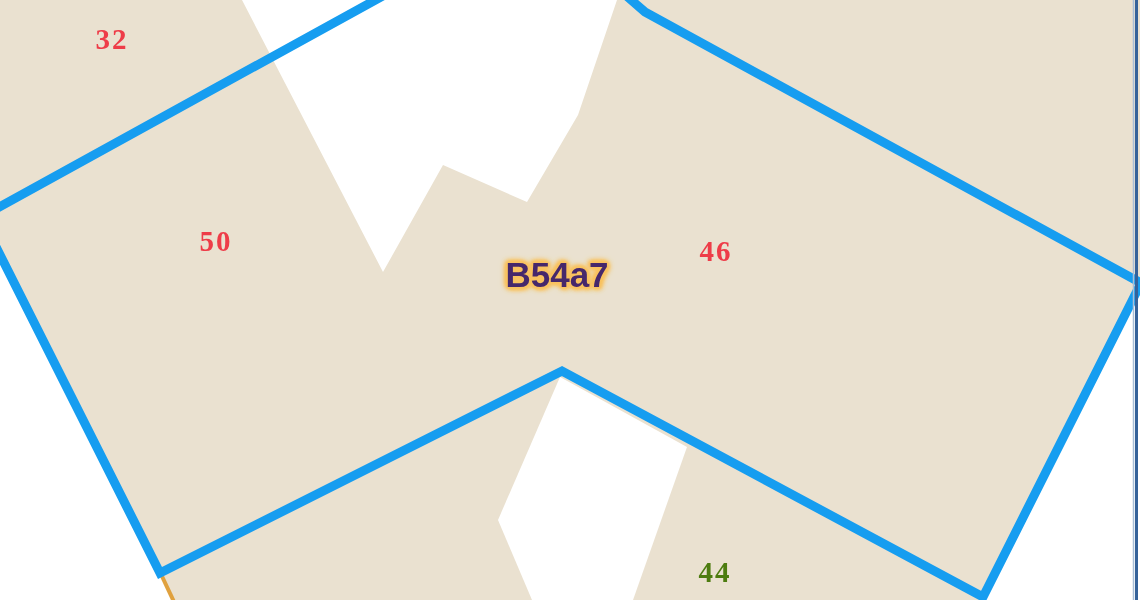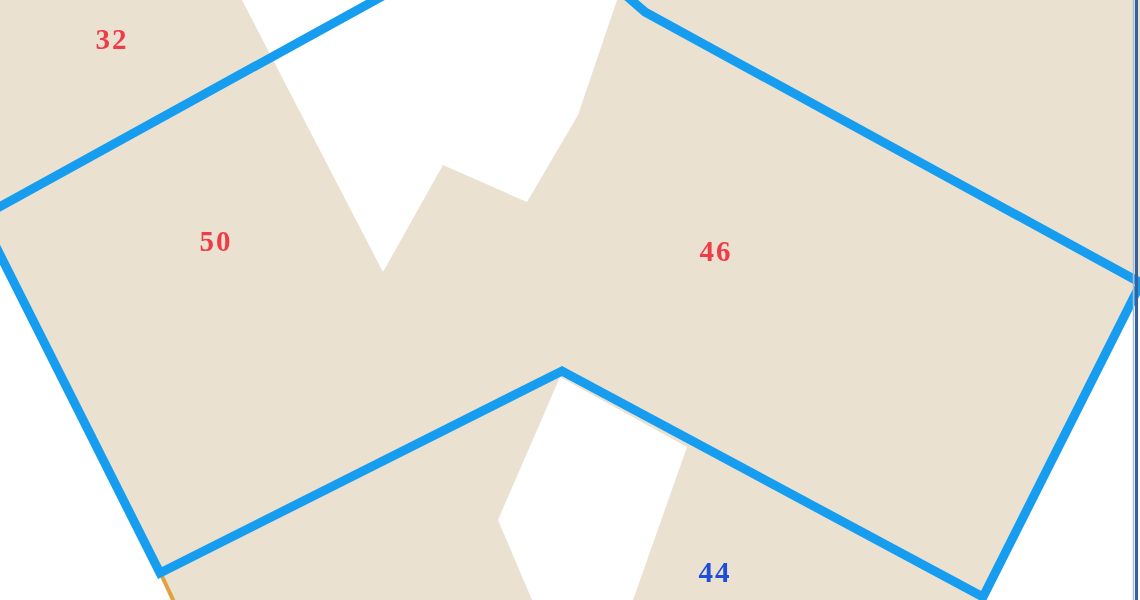--- a/index.html
+++ b/index.html
@@ -57,20 +57,21 @@
 
     <path d="M 160,572 L 175,604" fill="none" stroke-width="4" stroke="#e0a13e"></path>
 
     <path d="M 390,-8 L -19,217 L 160,573 L 562,371 L 983,597 L 1141,283 L 645,12 L 622,-8" fill="none" stroke-width="9" stroke-linejoin="miter" stroke-linecap="butt" stroke="#169df0"></path>
 
     <path d="M 1133.5,0 L 1133.5,600" fill="none" stroke-width="1.5" stroke="#a9bfd8"></path>
     <path d="M 1136.5,0 L 1136.5,600" fill="none" stroke-width="3" stroke="#35629a"></path>
   </svg>
 
   <div class="label-layer">
+    <div class="region-label" style="left: 557px; top: 274px; color: rgb(70, 40, 107);">B54a7</div>
 
   <div class="parcel-num" style="left: 112px; top: 39px; color: rgb(238, 60, 72);">32</div>
       <div class="parcel-num" style="left: 216px; top: 241px; color: rgb(238, 60, 72);">50</div>
       <div class="parcel-num" style="left: 716px; top: 251px; color: rgb(238, 60, 72);">46</div>
-      <div class="parcel-num" style="left: 715px; top: 572px; color: #1d4ed8; font-family: Liberation Serif, serif;">44</div>
+      <div class="parcel-num" style="left: 715px; top: 572px; color: #4d7c0f; font-family: Liberation Serif, serif;">44</div>
     </div>
 
 </div>
 
 </body></html>

